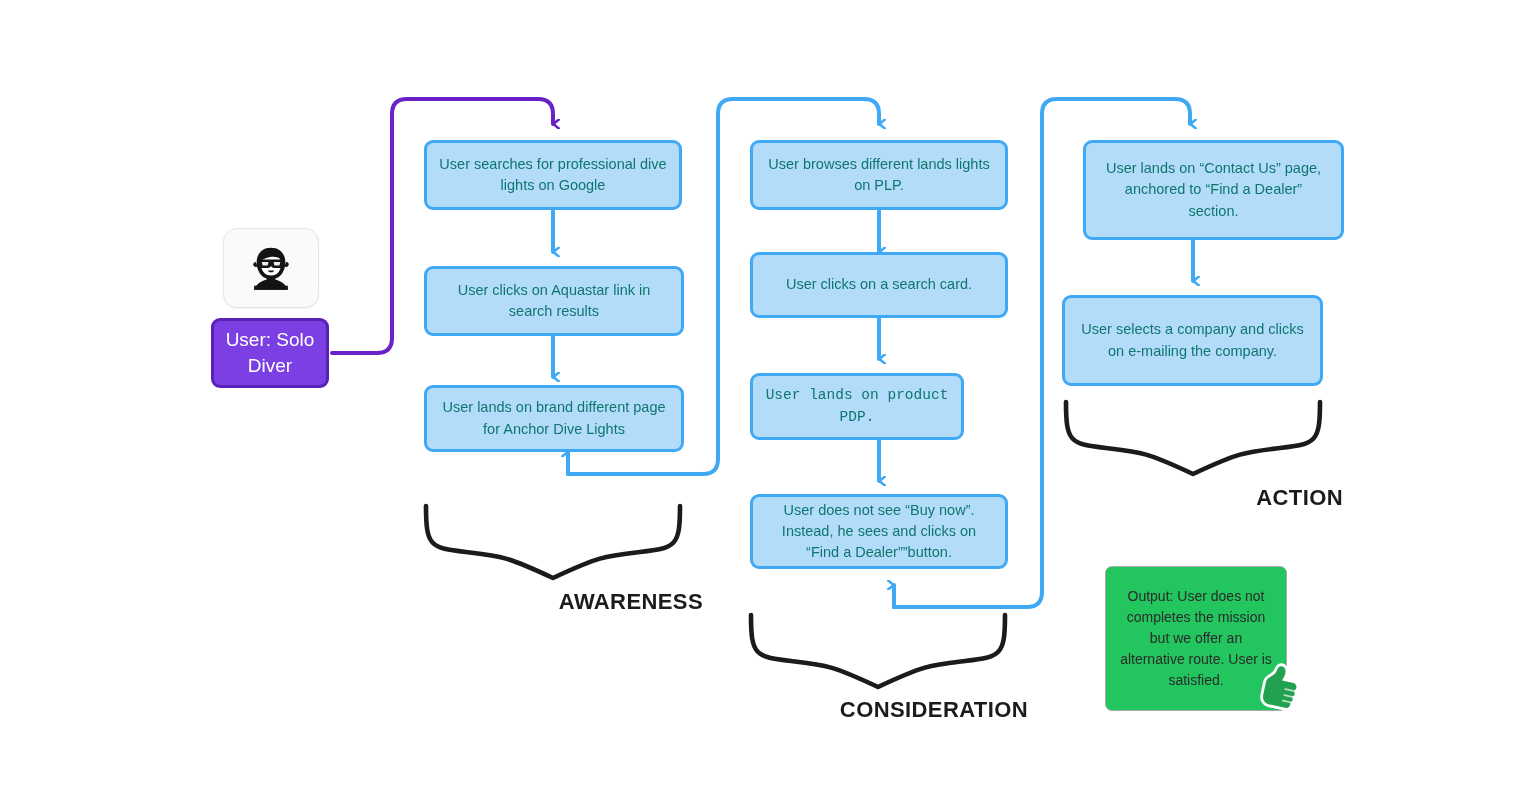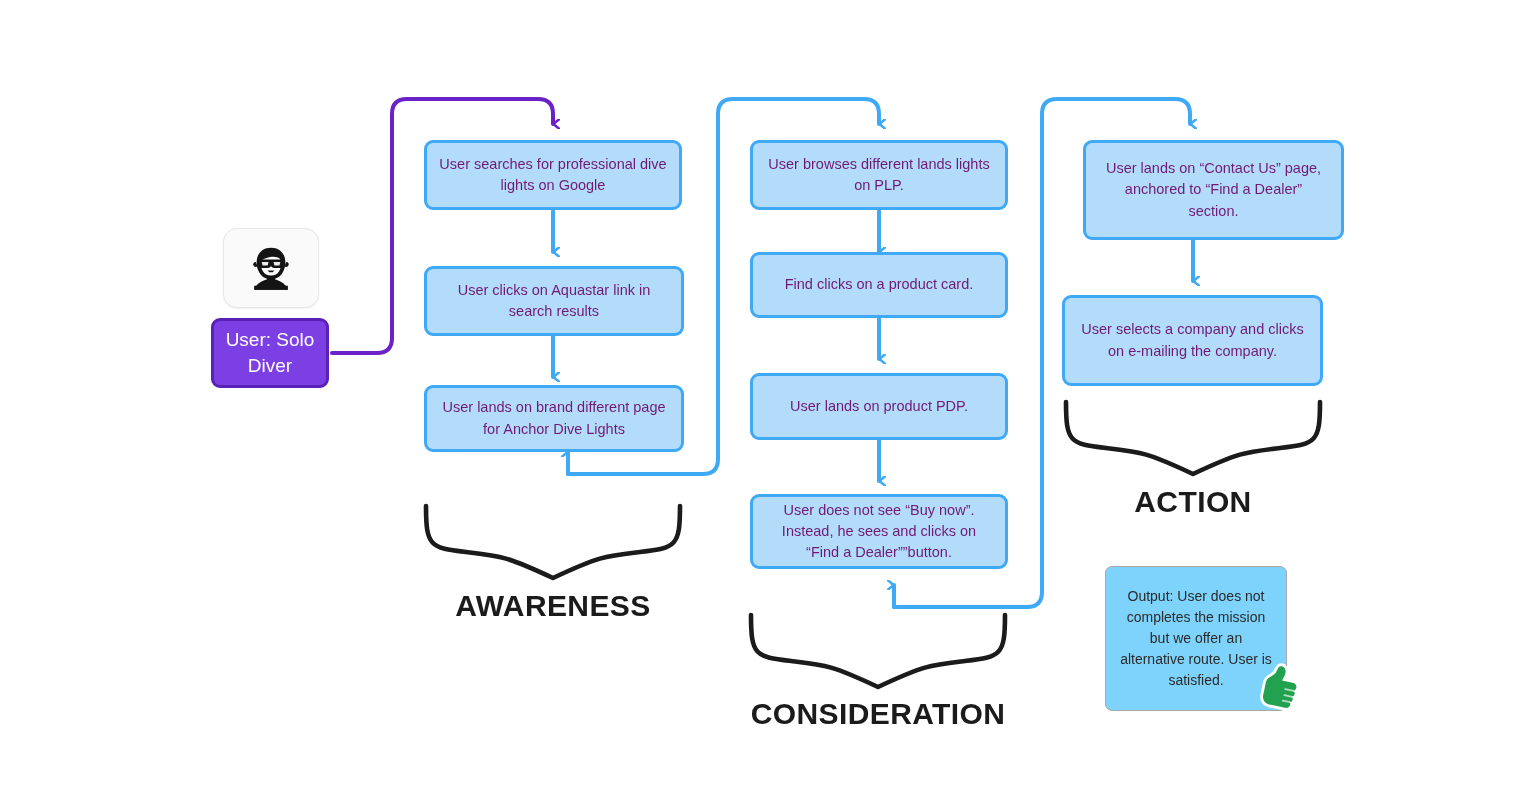--- a/index.html
+++ b/index.html
@@ -34,21 +34,21 @@
   .node {
     position: absolute;
     box-sizing: border-box;
     background: #B3DCFB;
     border: 3px solid #3FA9F5;
     border-radius: 9px;
     display: flex;
     align-items: center;
     justify-content: center;
     text-align: center;
-    color: #701a75;
+    color: #0f766e;
     font-size: 14.5px;
     line-height: 1.45;
     padding: 6px 12px;
   }
   .node span { display: block; }
 
   
   .avatar-card {
     position: absolute;
     box-sizing: border-box;
@@ -73,21 +73,21 @@
     color: #ffffff;
     font-size: 19px;
     line-height: 1.35;
     padding: 16px 10px;
   }
 
   
   .output-note {
     position: absolute;
     box-sizing: border-box;
-    background: #7dd3fc;
+    background: #22c55e;
     border: 1px solid #a9a9a9;
     border-radius: 7px;
     display: flex;
     align-items: center;
     justify-content: center;
     text-align: center;
     color: #2b2b2b;
     font-size: 14px;
     line-height: 1.5;
     padding: 10px 14px;
@@ -95,24 +95,24 @@
   .thumb {
     position: absolute;
     width: 52px;
     height: 52px;
   }
 
   
   .stage-label {
     position: absolute;
     font-weight: bold;
-    font-size: 30px;
+    font-size: 22px;
     letter-spacing: 0.4px;
     color: #1b1b1b;
-    text-align: center;
+    text-align: right;
     white-space: nowrap;
   }
 </style>
 </head>
 <body>
 
 <div id="canvas">
 
   <svg id="wires" viewBox="0 0 1536 802" xmlns="http://www.w3.org/2000/svg">
     <defs>
@@ -200,23 +200,23 @@
     <span>User clicks on Aquastar link in search results</span>
   </div>
   <div class="node" style="left:424px; top:385px; width:260px; height:67px;">
     <span>User lands on brand different page for Anchor Dive Lights</span>
   </div>
 
   <div class="node" style="left:750px; top:140px; width:258px; height:70px;">
     <span>User browses different lands lights on PLP.</span>
   </div>
   <div class="node" style="left:750px; top:252px; width:258px; height:66px;">
-    <span>Find clicks on a product card.</span>
-  </div>
-  <div class="node" style="left:750px; top:373px; width:258px; height:67px;">
+    <span>User clicks on a search card.</span>
+  </div>
+  <div class="node" style="left:750px; top:373px; width:214px; height:67px;font-family:Liberation Mono, monospace;">
     <span>User lands on product PDP.</span>
   </div>
   <div class="node" style="left:750px; top:494px; width:258px; height:75px;">
     <span>User does not see “Buy now”. Instead, he sees and clicks on “Find a Dealer””button.</span>
   </div>
 
   <div class="node" style="left:1062px; top:140px; width:261px; height:100px;margin-left:21px;">
     <span>User lands on “Contact Us” page, anchored to “Find a Dealer” section.</span>
   </div>
   <div class="node" style="left:1062px; top:289px; width:261px; height:91px;margin-top:6px;">

